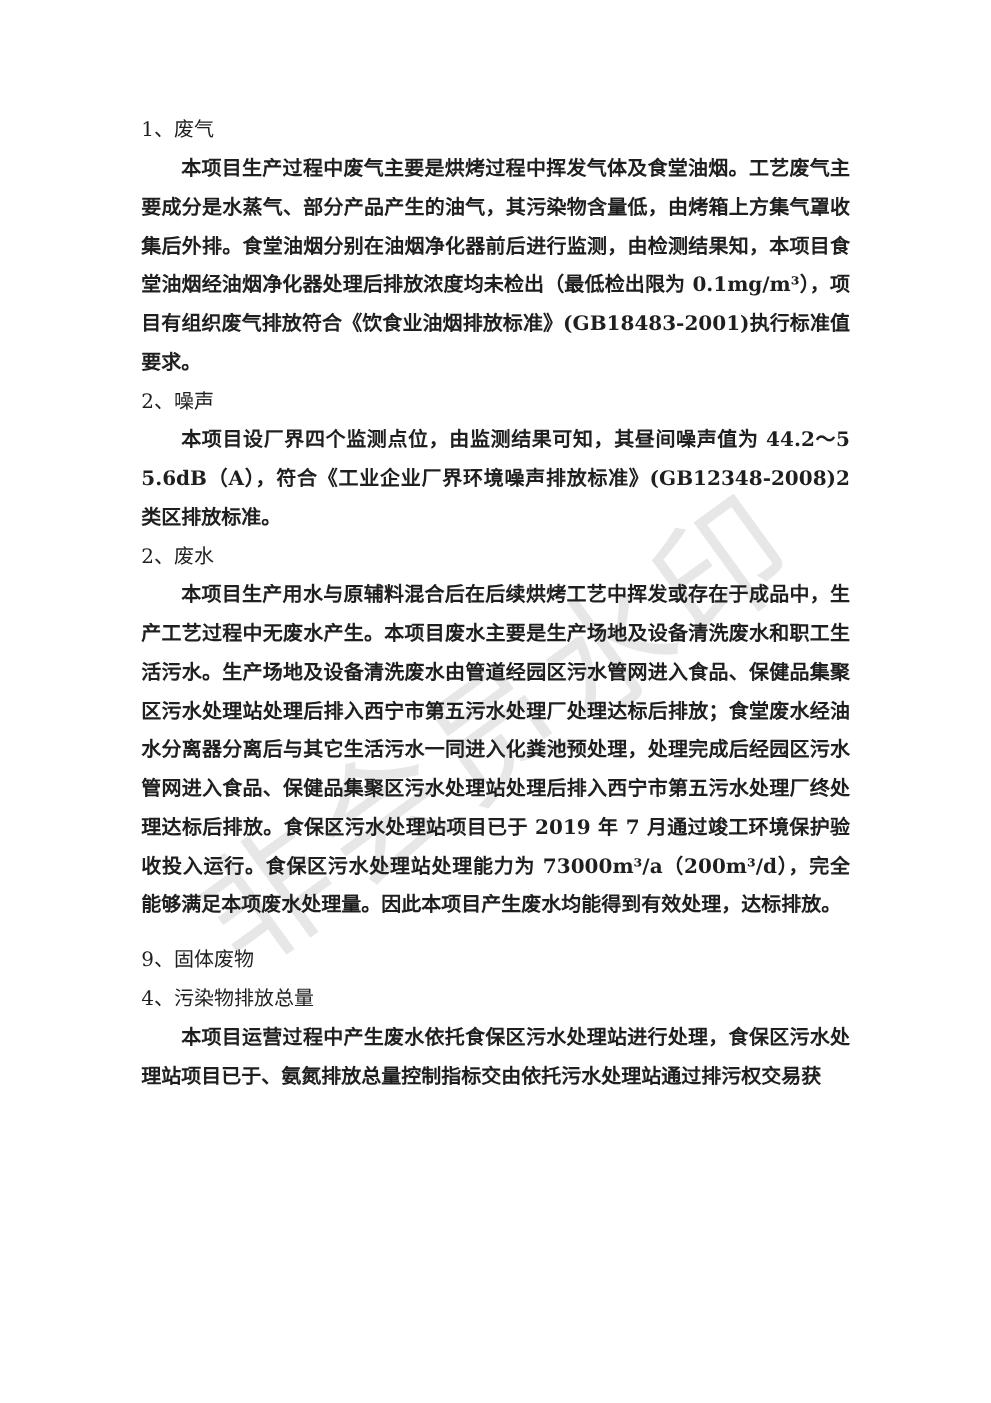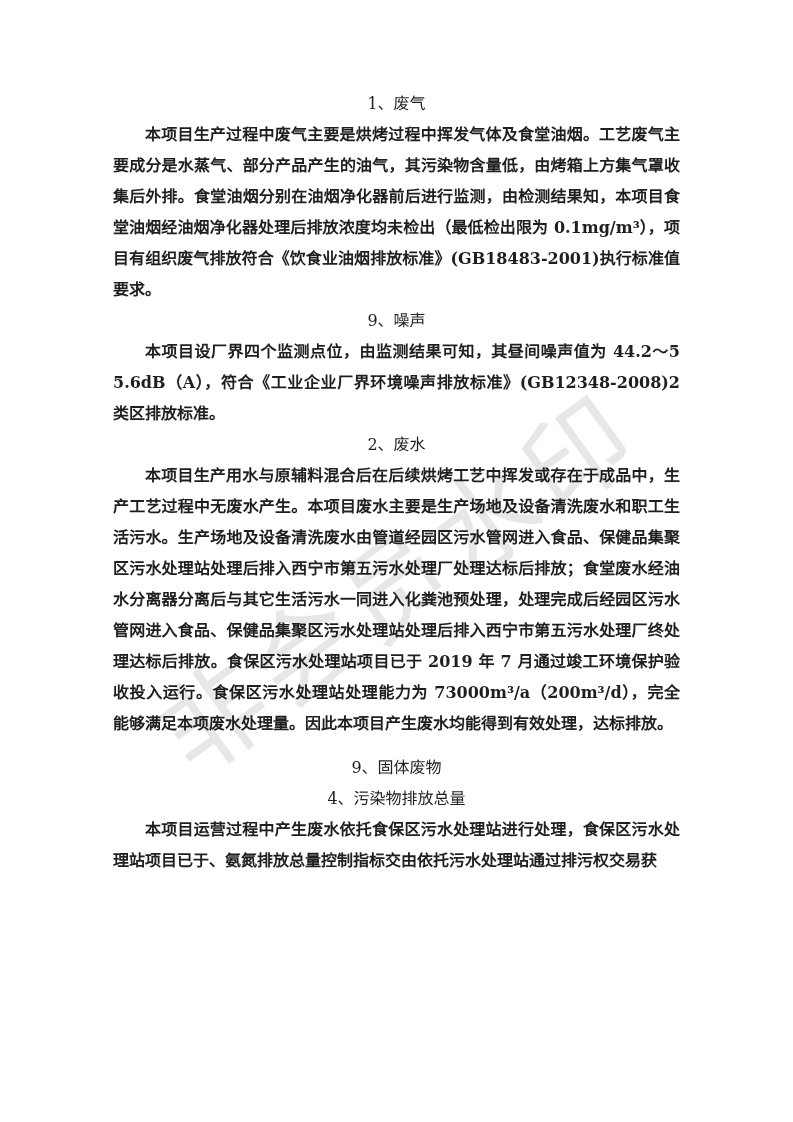--- a/index.html
+++ b/index.html
@@ -24,21 +24,21 @@
     left: 113px;
     top: 88px;
     width: 567px;
     z-index: 2;
   }
   .section-heading {
     font-size: 16px;
     font-weight: normal;
     line-height: 31px;
     margin: 0;
-    text-align: center;
+    text-align: left;
   }
   .section-heading.gap-before {
     margin-top: 13px;
   }
   .paragraph {
     font-size: 16px;
     line-height: 31px;
     margin: 0;
     text-align: justify;
     text-justify: inter-ideograph;
@@ -74,21 +74,21 @@
   <div class="watermark">非会员水印</div>
 
   <div class="content">
 
     <div>
       <h3 class="section-heading">1、废气</h3>
       <p class="paragraph">本项目生产过程中废气主要是烘烤过程中挥发气体及食堂油烟。工艺废气主要成分是水蒸气、部分产品产生的油气，其污染物含量低，由烤箱上方集气罩收集后外排。食堂油烟分别在油烟净化器前后进行监测，由检测结果知，本项目食堂油烟经油烟净化器处理后排放浓度均未检出（最低检出限为 0.1mg/m³），项目有组织废气排放符合《饮食业油烟排放标准》(GB18483-2001)执行标准值要求。</p>
     </div>
 
     <div>
-      <h3 class="section-heading">9、噪声</h3>
+      <h3 class="section-heading">2、噪声</h3>
       <p class="paragraph">本项目设厂界四个监测点位，由监测结果可知，其昼间噪声值为 44.2～55.6dB（A），符合《工业企业厂界环境噪声排放标准》(GB12348-2008)2 类区排放标准。</p>
     </div>
 
     <div>
       <h3 class="section-heading">2、废水</h3>
       <p class="paragraph">本项目生产用水与原辅料混合后在后续烘烤工艺中挥发或存在于成品中，生产工艺过程中无废水产生。本项目废水主要是生产场地及设备清洗废水和职工生活污水。生产场地及设备清洗废水由管道经园区污水管网进入食品、保健品集聚区污水处理站处理后排入西宁市第五污水处理厂处理达标后排放；食堂废水经油水分离器分离后与其它生活污水一同进入化粪池预处理，处理完成后经园区污水管网进入食品、保健品集聚区污水处理站处理后排入西宁市第五污水处理厂终处理达标后排放。食保区污水处理站项目已于 2019 年 7 月通过竣工环境保护验收投入运行。食保区污水处理站处理能力为 73000m³/a（200m³/d），完全能够满足本项废水处理量。因此本项目产生废水均能得到有效处理，达标排放。</p>
     </div>
 
     <div>
       <h3 class="section-heading gap-before">9、固体废物</h3>

